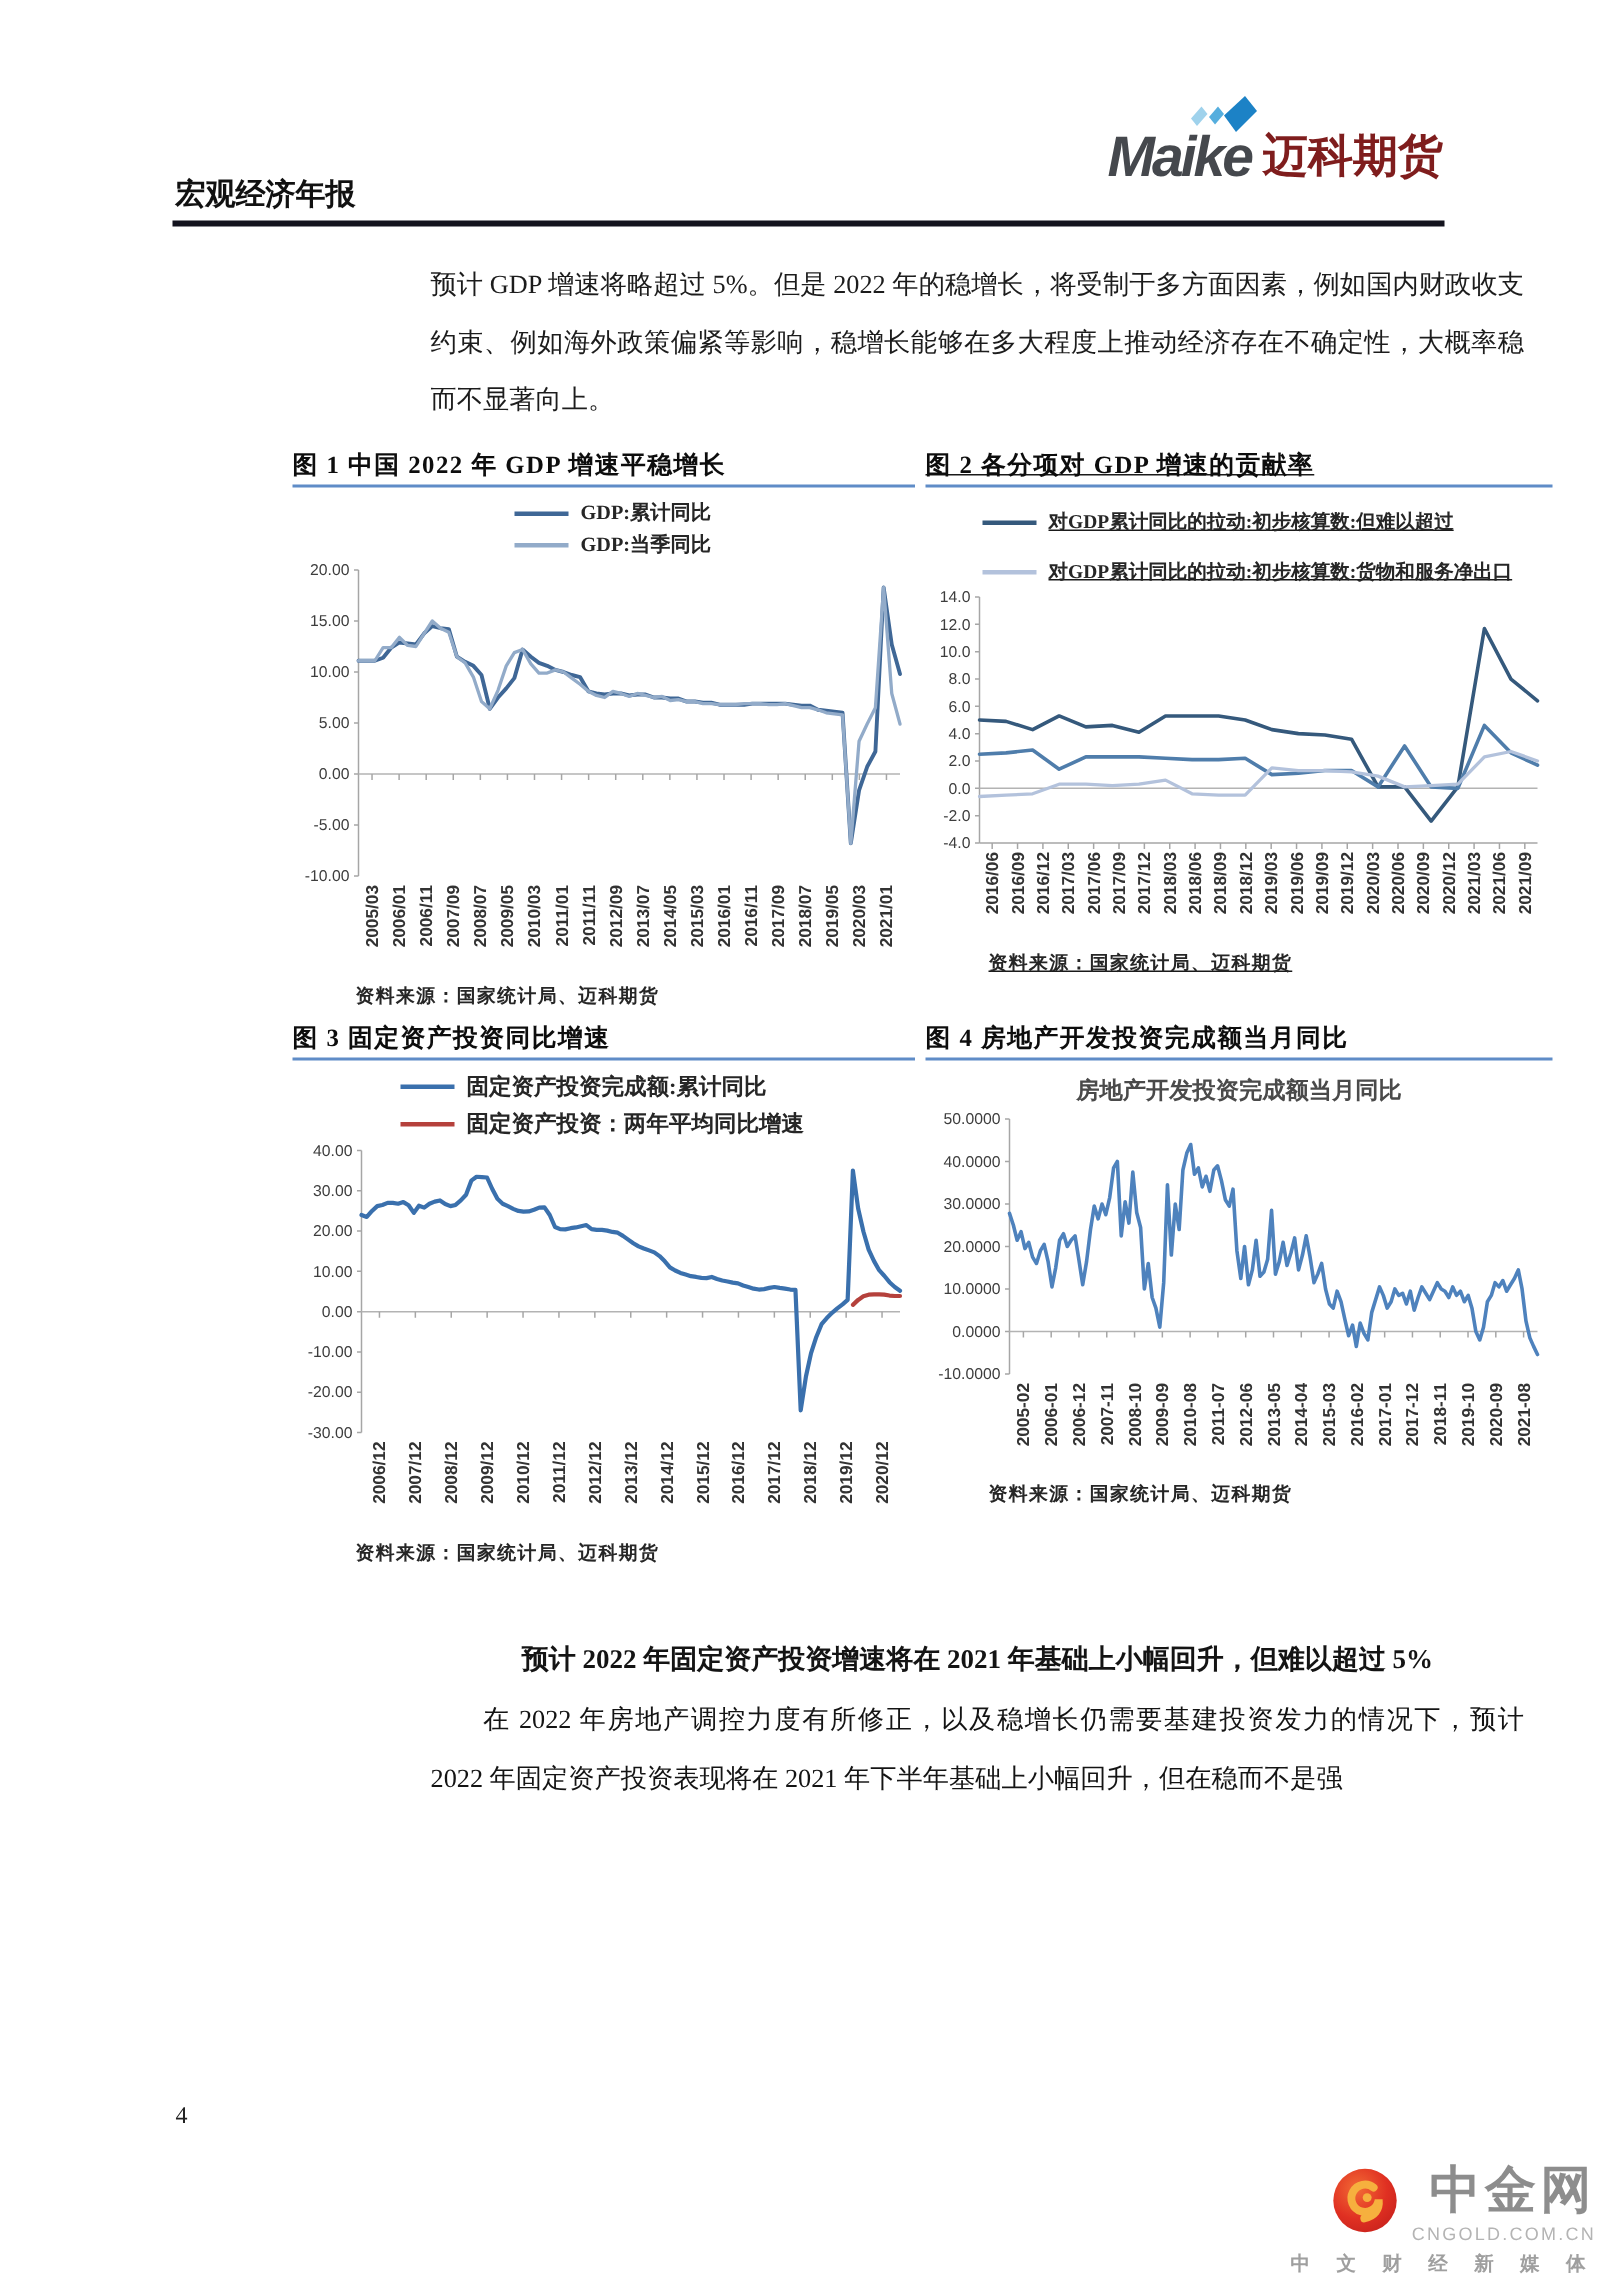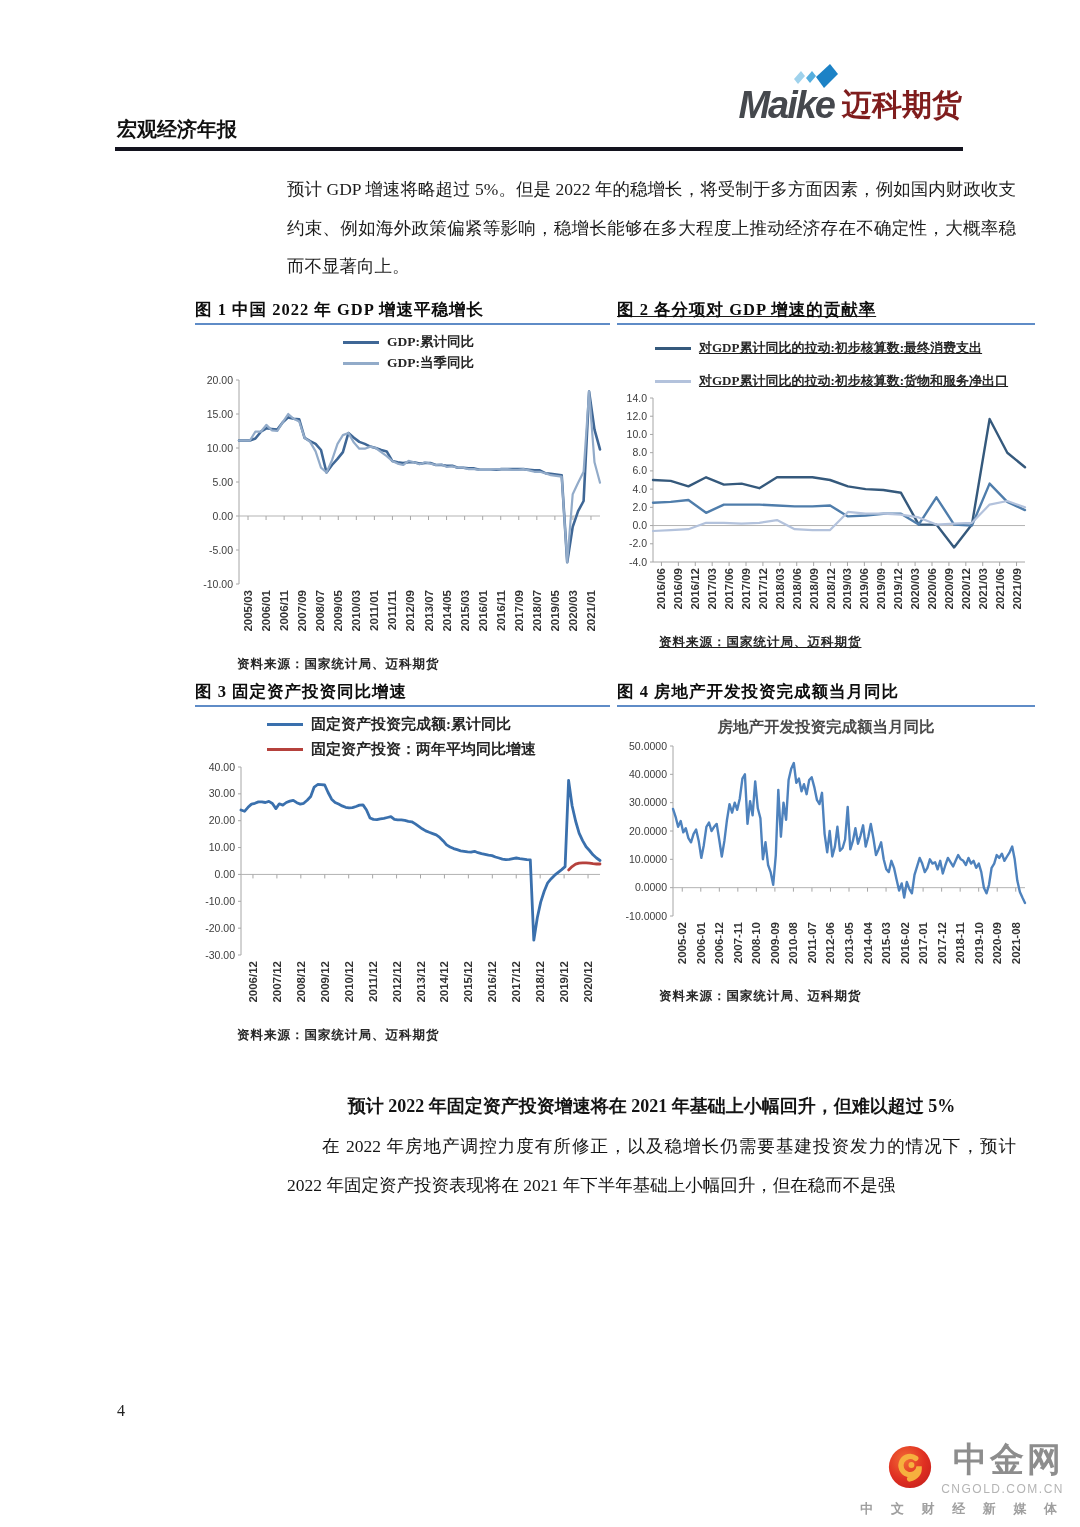--- a/index.html
+++ b/index.html
@@ -3,21 +3,21 @@
 <meta charset="utf-8">
 <style>
   html,body{margin:0;padding:0;background:#ffffff;}
   .page{position:relative;width:1080px;height:1527px;background:#fff;overflow:hidden;
         font-family:"Liberation Serif",serif;color:#1a1a1a;}
 
   
   .header-title{position:absolute;left:117px;top:116px;font-family:"Liberation Sans",sans-serif;
     font-weight:bold;font-size:20px;color:#111;}
   .header-rule{position:absolute;left:115px;top:147px;width:848px;height:3.5px;background:#13131e;}
-  .logo{position:absolute;right:118px;top:84px;display:flex;align-items:center;gap:8px;}
+  .logo{position:absolute;right:118px;top:84px;display:flex;align-items:flex-start;gap:8px;}
   .logo-mark{position:relative;}
   .logo-mark svg{position:absolute;left:50px;top:-20px;}
   .logo-en{font-family:"Liberation Sans",sans-serif;font-style:italic;font-weight:900;
     font-size:38px;color:#45484d;letter-spacing:-2px;}
   .logo-cn{font-family:"Liberation Sans",sans-serif;font-weight:bold;font-size:30px;color:#7f1d1d;}
 
   
   .intro{position:absolute;left:287px;top:170px;width:729px;margin:0;
     font-size:17.5px;line-height:38.5px;text-align:justify;color:#1c1c1c;}
 
@@ -158,21 +158,21 @@
         </svg>
       </div>
     <div class="source">资料来源：国家统计局、迈科期货</div>
   </div>
 
   <div class="figure fig2">
     <div class="fig-title">图 2 各分项对 GDP 增速的贡献率</div>
     <div class="legend">
         <div class="legend-row">
           <span class="swatch" style="background: rgb(53, 89, 124);"></span>
-          <span>对GDP累计同比的拉动:初步核算数:最终消费支出</span>
+          <span>对GDP累计同比的拉动:初步核算数:但难以超过</span>
         </div>
         <div class="legend-row">
           <span class="swatch" style="background: rgb(179, 194, 220);"></span>
           <span>对GDP累计同比的拉动:初步核算数:货物和服务净出口</span>
         </div>
       </div>
     <div class="chart">
         <svg width="418" height="238" viewBox="0 0 418 238">
           <line x1="36" y1="8" x2="36" y2="172" stroke="#a6a6a6" stroke-width="1"></line>
           <line x1="33" y1="172" x2="36" y2="172" stroke="#a6a6a6" stroke-width="1"></line>

